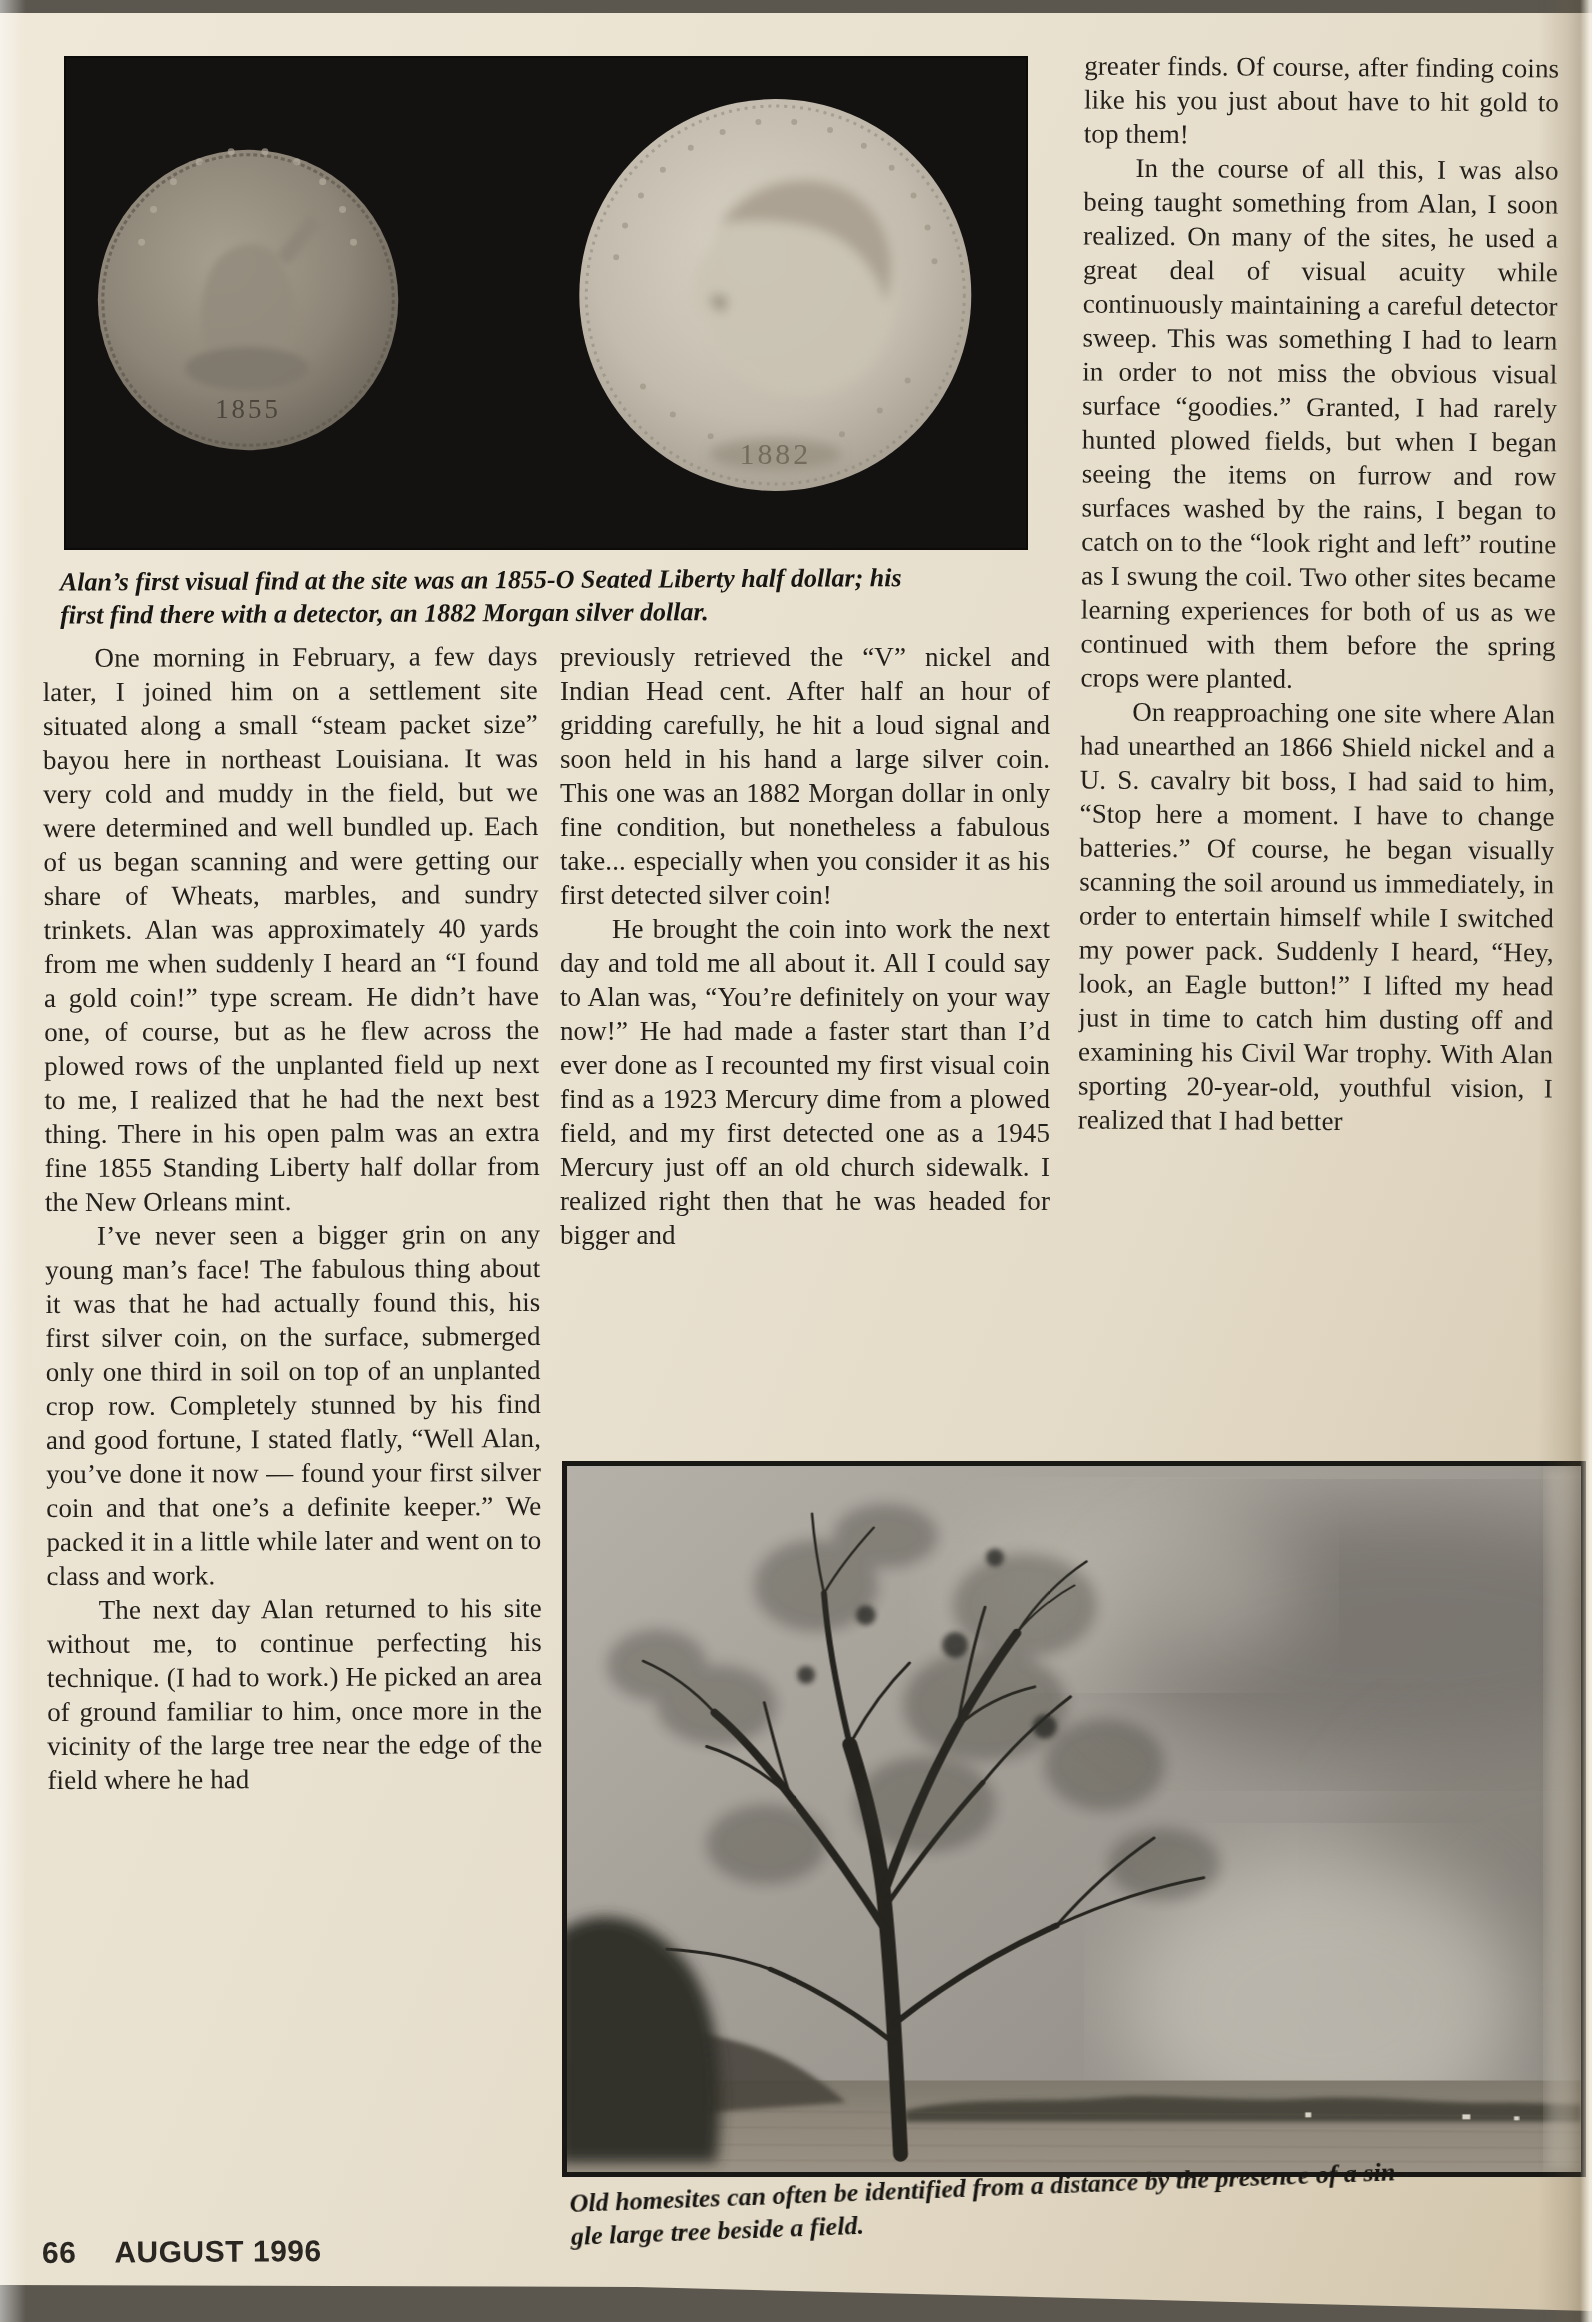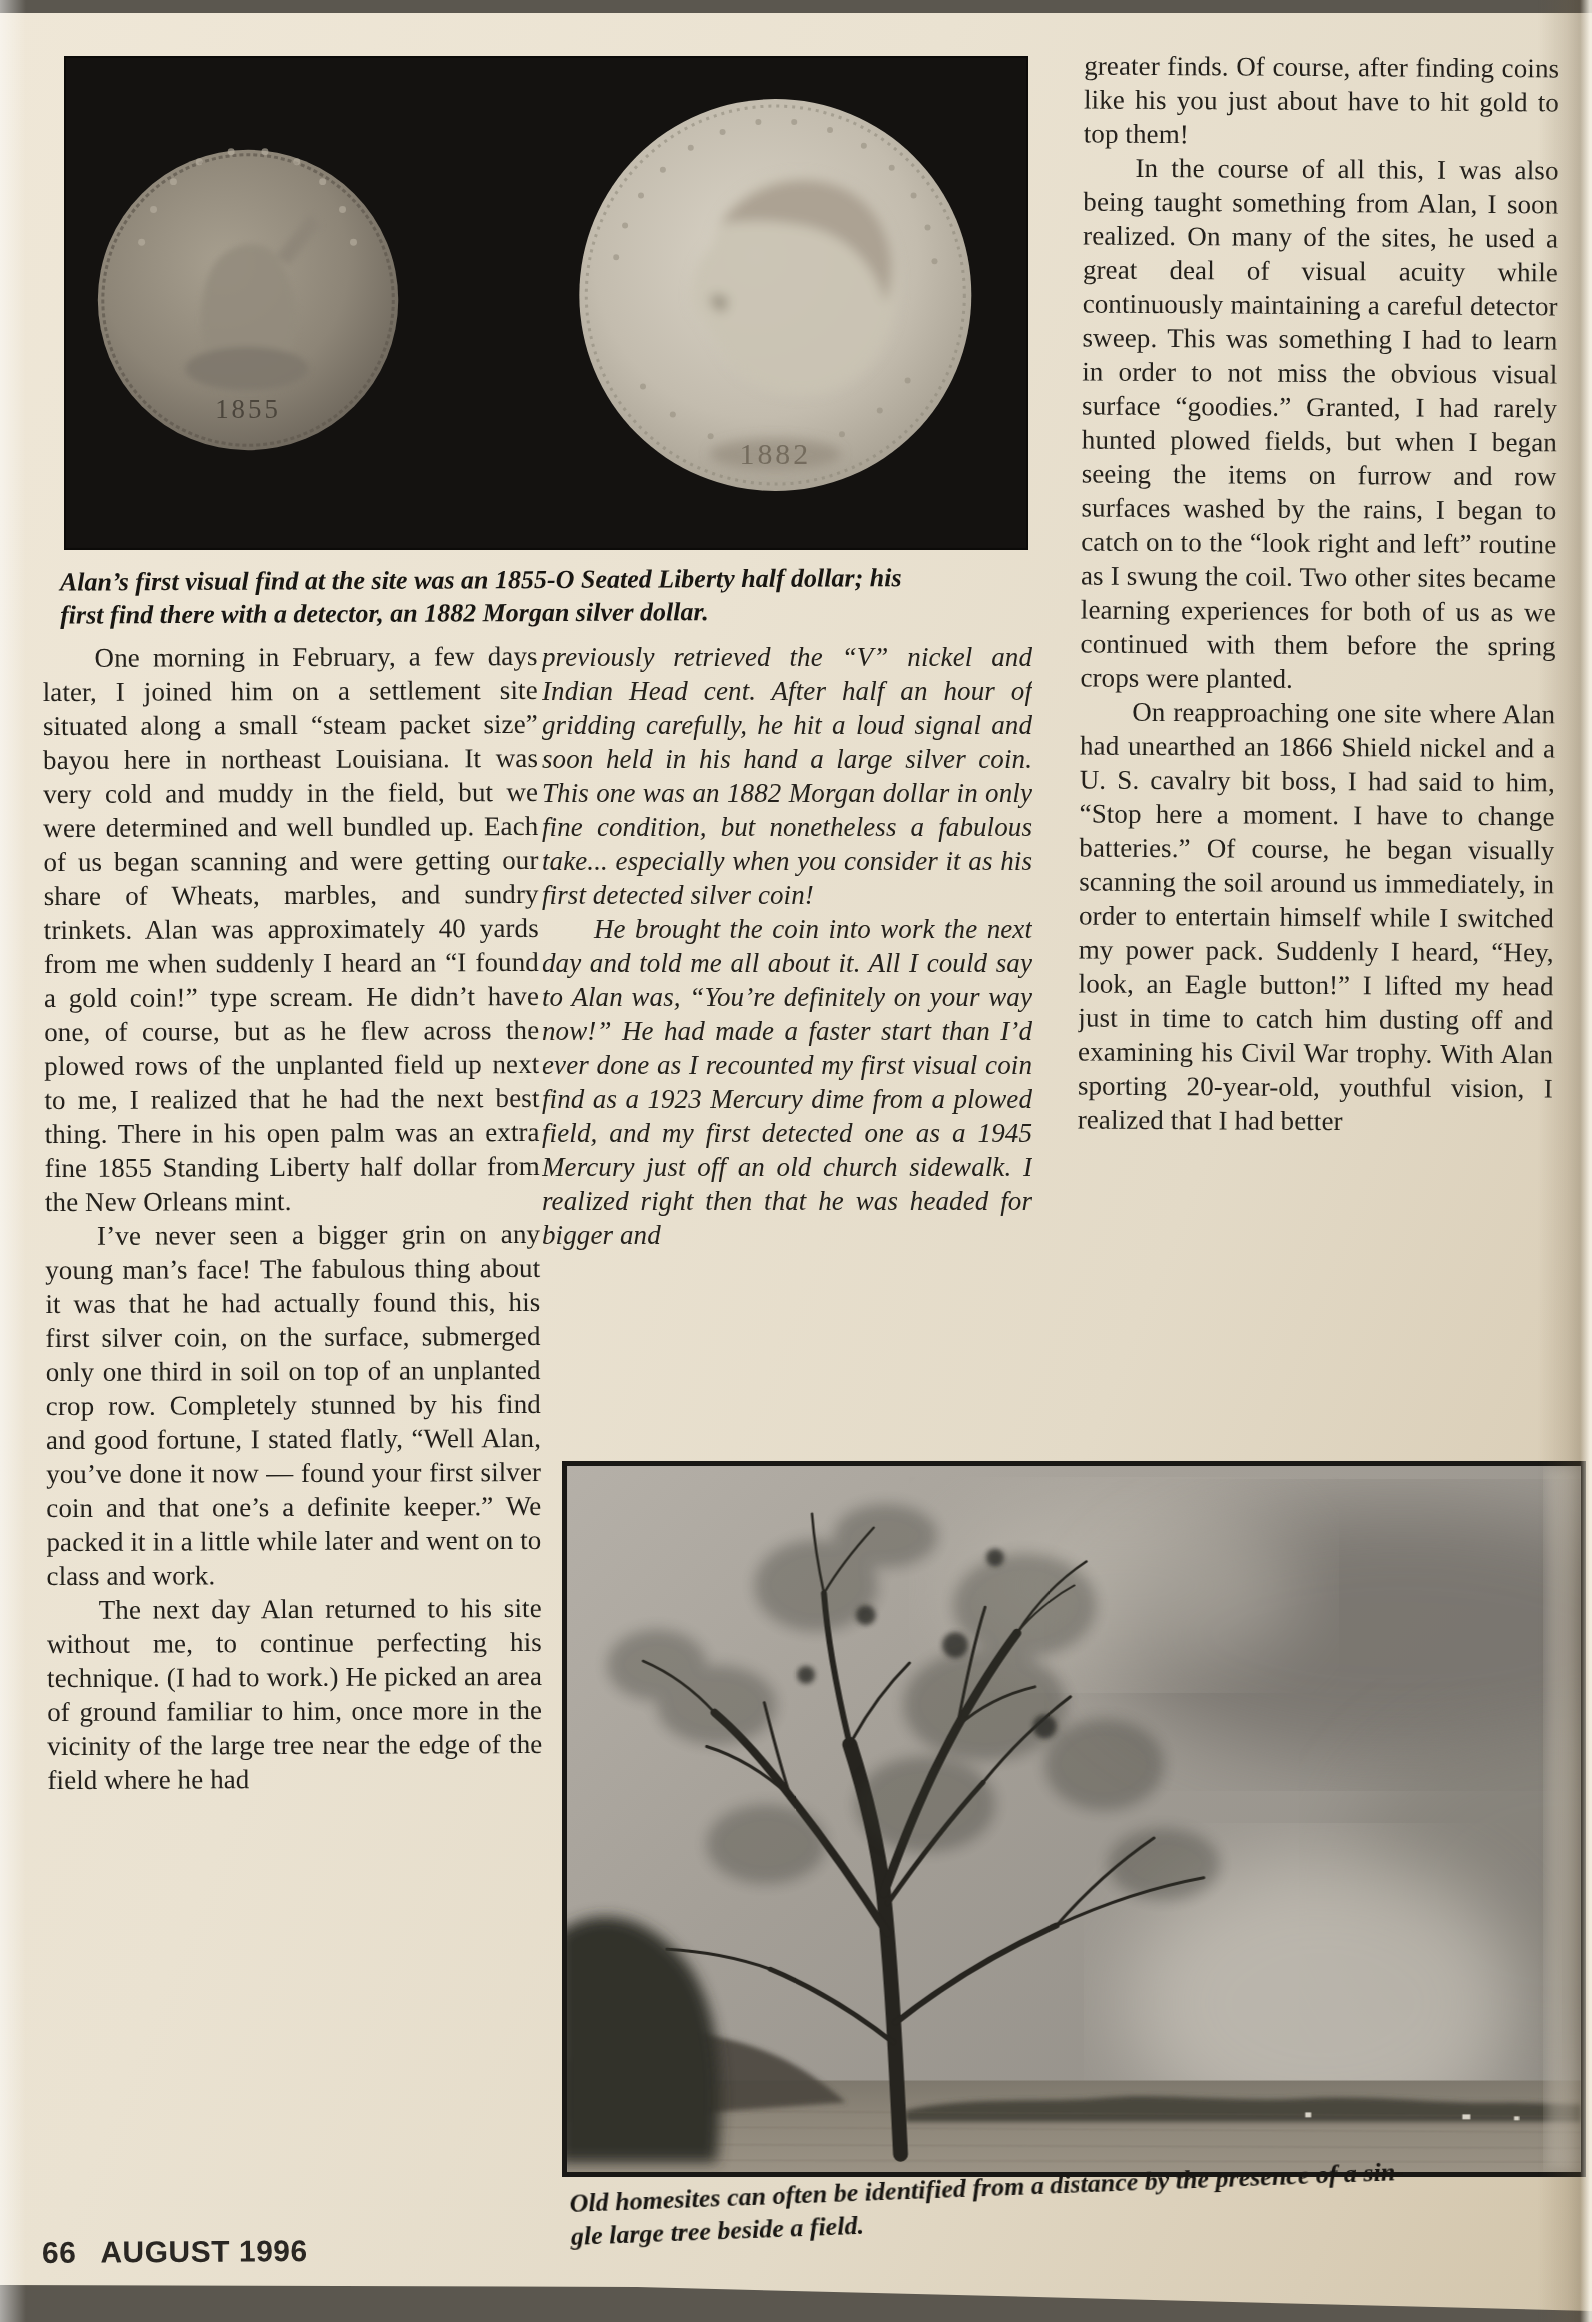--- a/index.html
+++ b/index.html
@@ -20,32 +20,32 @@
   .coin-photo svg{display:block;}
 
   .caption{position:absolute;font-style:italic;font-weight:bold;font-size:26px;line-height:33px;color:#181612;}
   .coin-caption{left:60px;top:563px;width:985px;transform:rotate(-.3deg);}
   .cap-line{display:block;}
 
   .col{position:absolute;font-size:27px;line-height:34px;text-align:justify;letter-spacing:0.1px;}
   .col p{margin:0;text-indent:52px;}
   .col p.no-indent{text-indent:0;}
   .col1{left:45px;top:640px;width:495px;transform:rotate(-.25deg);}
-  .col2{left:542px;top:640px;width:490px;height:811px;overflow:hidden;font-style:italic;}
+  .col2{left:560px;top:640px;width:490px;height:811px;overflow:hidden;}
   .col3{left:1080px;top:50px;width:475px;height:1405px;overflow:hidden;transform:rotate(.35deg);}
 
   .tree-photo{position:absolute;left:562px;top:1461px;width:1014px;height:706px;
         border:5px solid #191815;background:#a7a29a;}
   .tree-photo svg{display:block;}
 
   .tree-caption{left:569px;top:2187px;width:1025px;transform:rotate(-2.2deg);transform-origin:0 0;}
 
   .page-footer{position:absolute;left:42px;top:2235px;font-family:"Liberation Sans","DejaVu Sans",sans-serif;
         font-weight:bold;font-size:30px;color:#2a2723;letter-spacing:0.5px;transform:rotate(-.4deg);}
-  .page-footer .num{margin-right:24px;}
+  .page-footer .num{margin-right:38px;}
 </style>
 </head>
 <body>
 
 <div class="page">
 
   <div class="table-strip top"></div>
 
   <div class="coin-photo">
     <svg width="960" height="490" viewBox="0 0 965 492">

